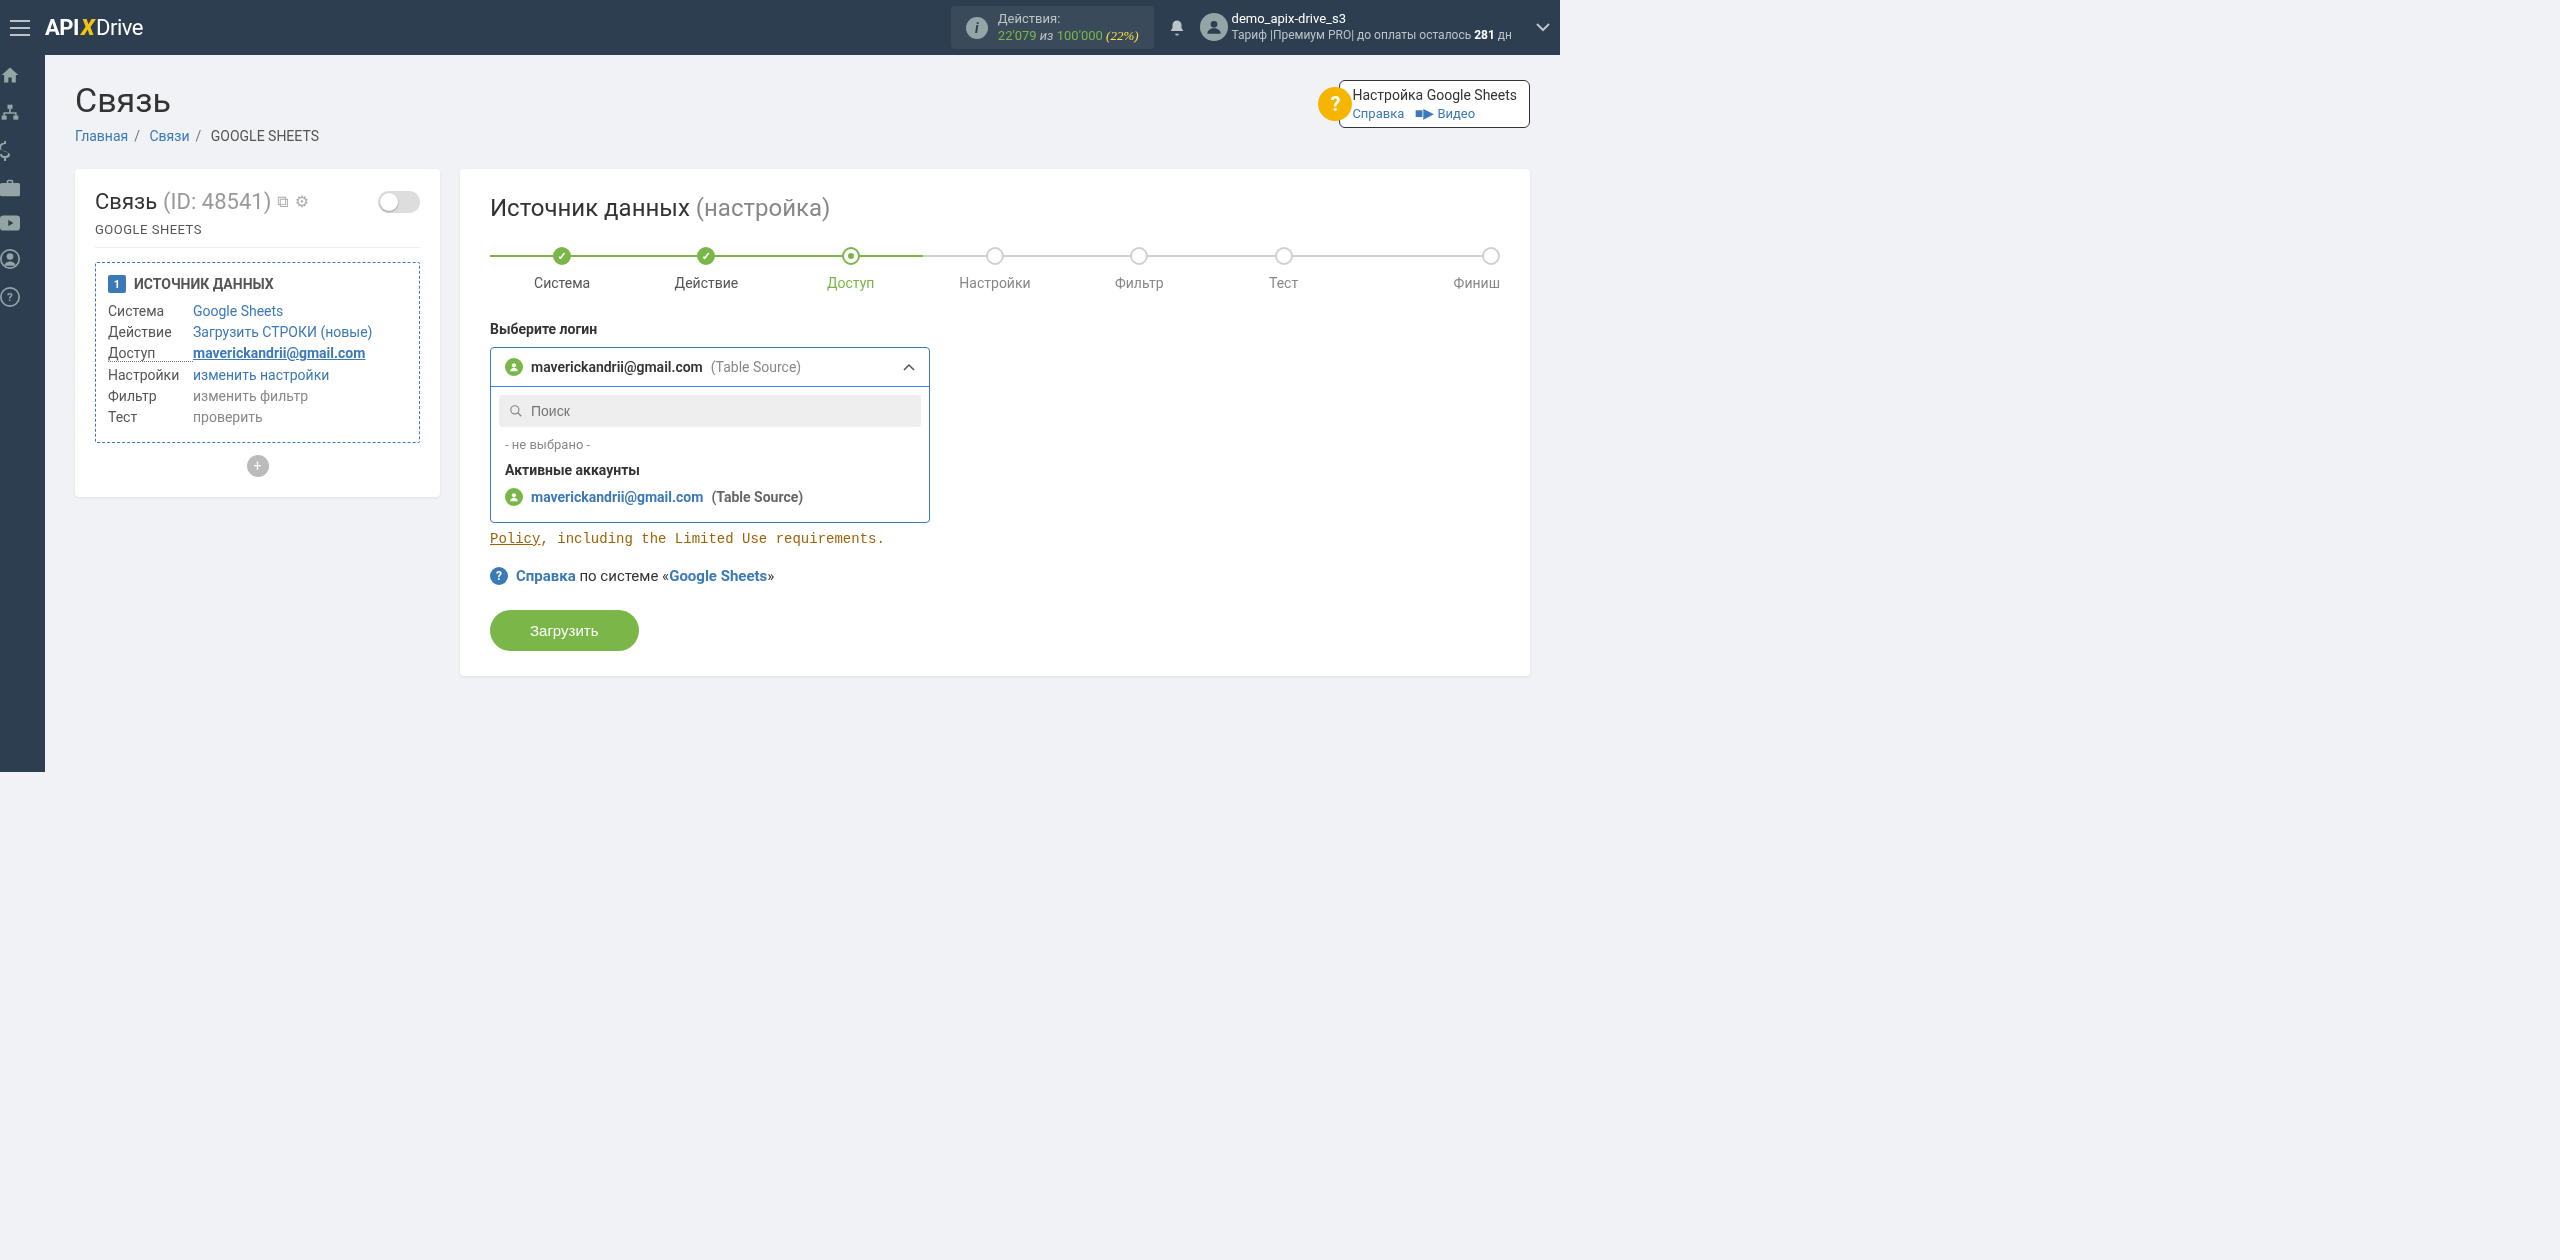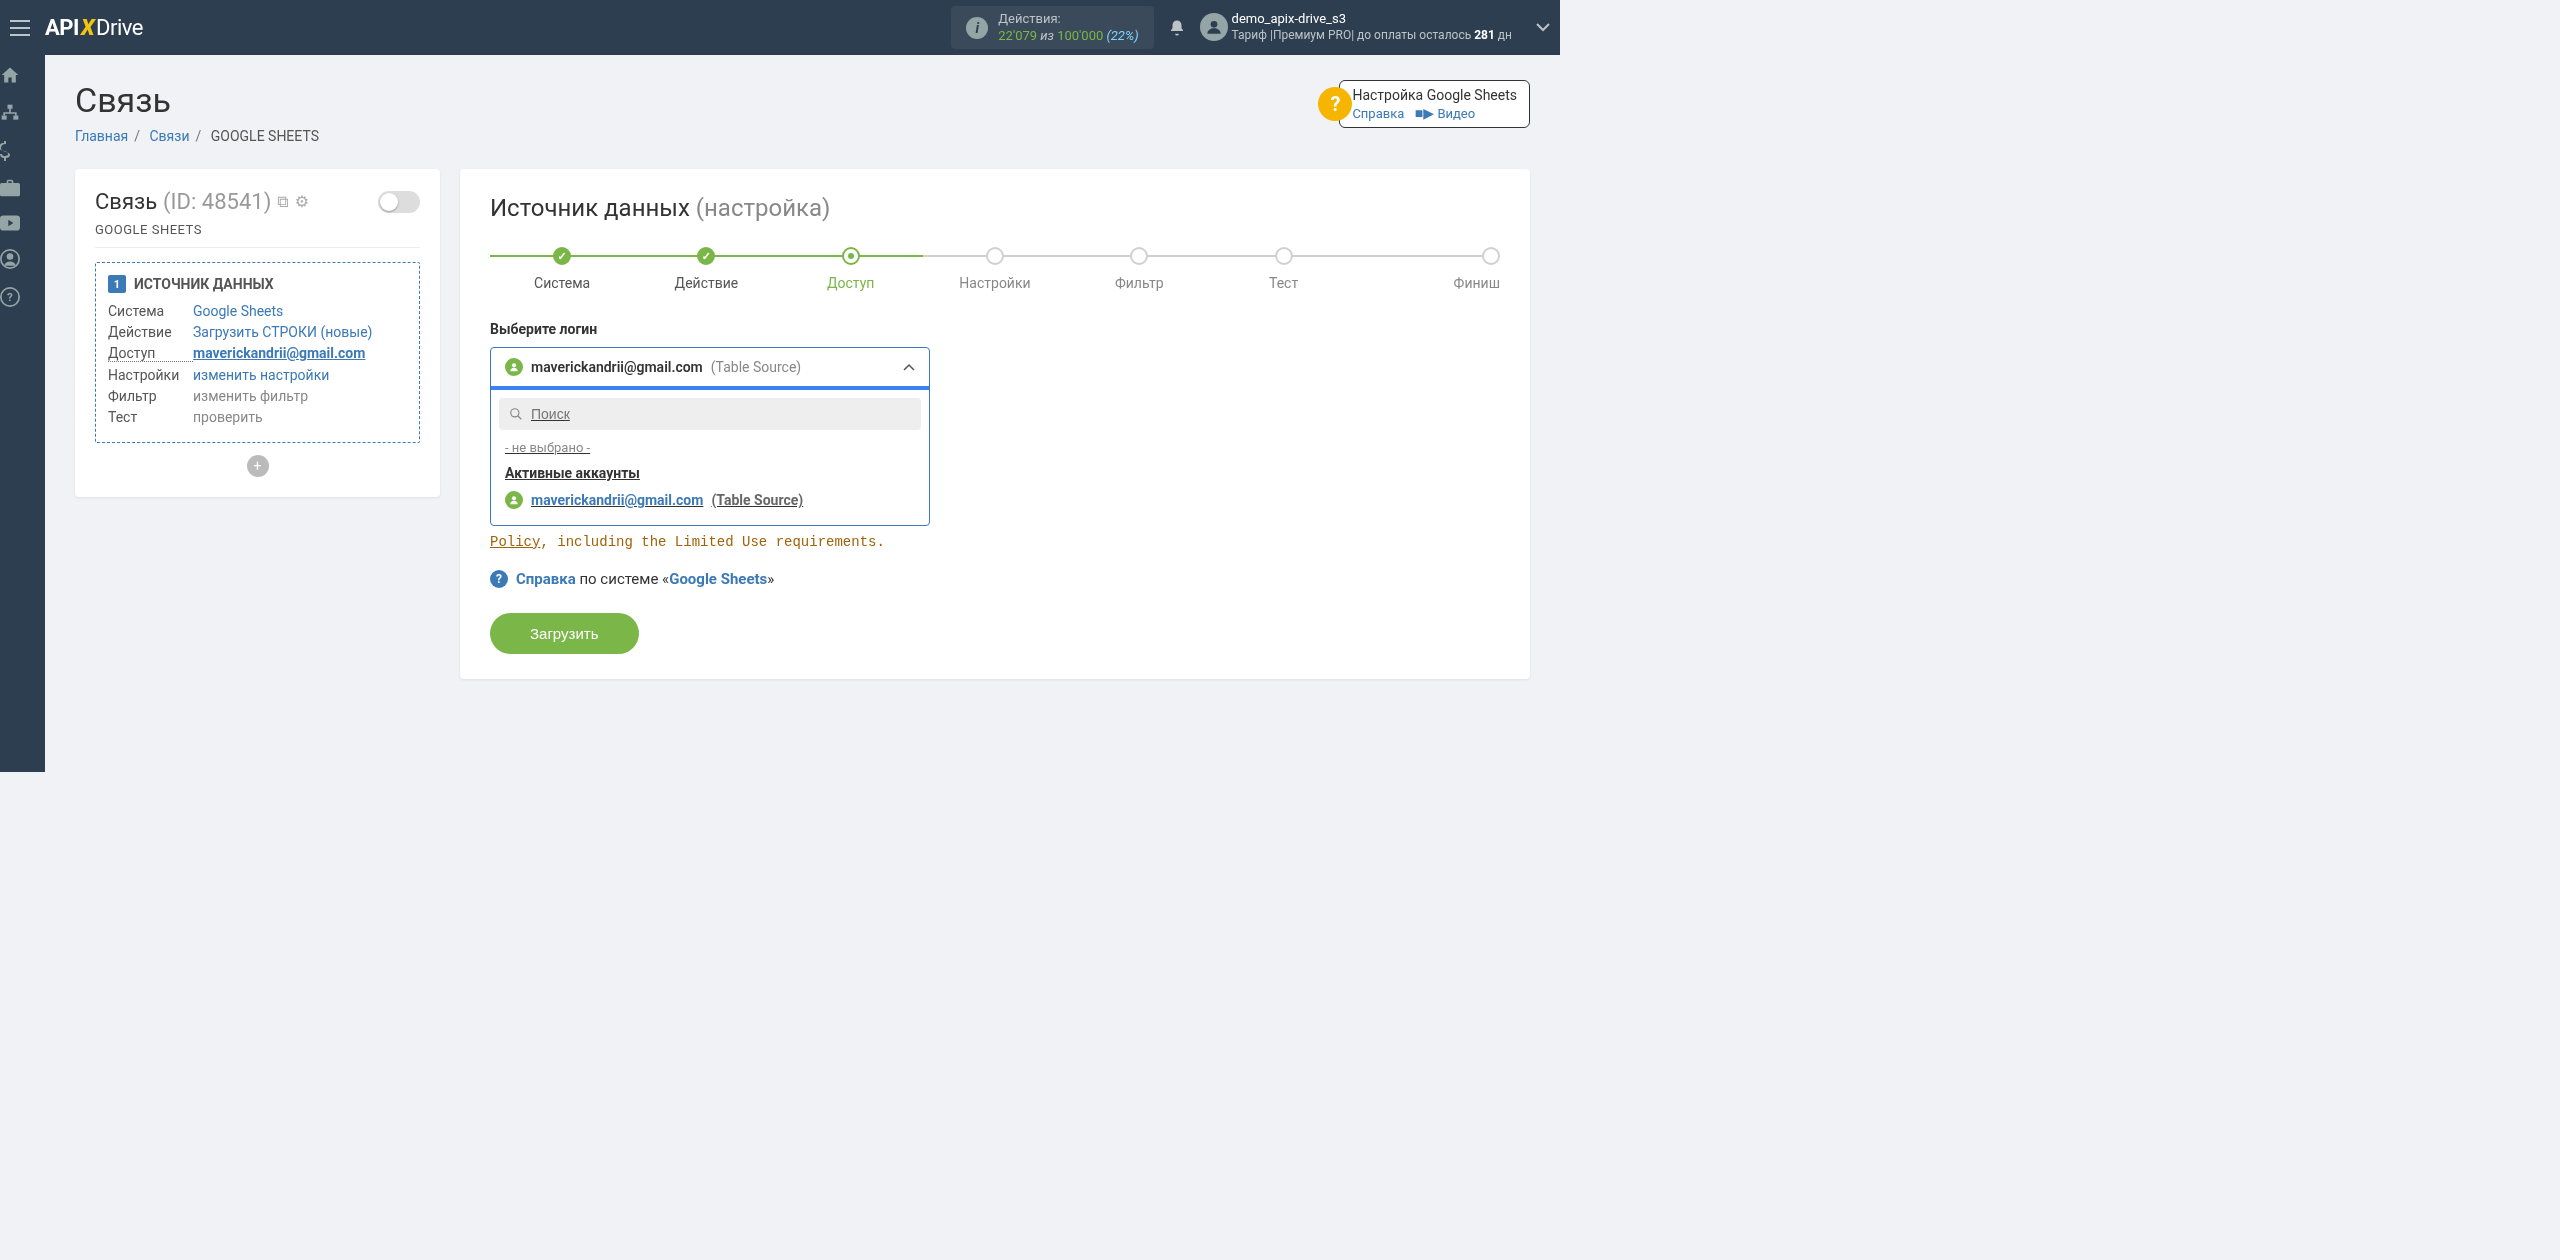--- a/index.html
+++ b/index.html
@@ -12,21 +12,21 @@
 .logo .x { color: #f1c40f; font-style: italic; font-weight: 900; margin-left: 2px; }
 .logo .drive { font-weight: 400; margin-left: 2px; }
 .topbar-right { margin-left: auto; display: flex; align-items: center; gap: 14px; }
 .actions-box { background: #3a4a5a; border-radius: 4px; padding: 5px 15px; display: flex; align-items: center; gap: 10px; font-size: 13px; }
 .info-circle { width: 22px; height: 22px; background: #95a5a6; border-radius: 50%; display: flex; align-items: center; justify-content: center; font-weight: bold; font-style: italic; color: #2c3e50; font-size: 14px; }
 .actions-text { display: flex; flex-direction: column; line-height: 1.3; }
 .actions-label { color: #bdc3c7; }
 .actions-nums .n1 { color: #7ab648; }
 .actions-nums .sep { color: #bdc3c7; font-style: italic; }
 .actions-nums .n2 { color: #7ab648; }
-.actions-nums .pct { color: #7dd3fc; font-style: italic; }
+.actions-nums .pct { color: #fde047; font-style: italic; font-family: Liberation Serif, serif; }
 .bell { color: #bdc3c7; cursor: pointer; font-size: 18px; }
 .user-block { display: flex; align-items: center; gap: 4px; cursor: pointer; }
 .avatar { width: 28px; height: 28px; background: #95a5a6; border-radius: 50%; display: flex; align-items: center; justify-content: center; }
 .user-text { display: flex; flex-direction: column; line-height: 1.3; font-size: 13px; }
 .username { color: #fff; }
 .tariff { color: #bdc3c7; font-size: 12px; }
 .tariff b { color: #fff; }
 .chev { margin-left: 20px; color: #bdc3c7; cursor: pointer; }
 
 
@@ -87,21 +87,21 @@
 .step-label.done { color: #555; }
 .step-label.active { color: #7ab648; }
 
 .field-label { font-weight: 700; font-size: 14px; margin-top: 30px; }
 .dropdown { margin-top: 10px; border: 1.5px solid #3b79b7; border-radius: 4px; position: relative; background: #fff; width: 440px; }
 .dd-selected { padding: 10px 14px; display: flex; align-items: center; gap: 8px; cursor: pointer; }
 .user-ico { width: 18px; height: 18px; background: #7ab648; border-radius: 50%; display: inline-flex; align-items: center; justify-content: center; color: #fff; font-size: 11px; }
 .dd-email { font-weight: 600; color: #333; }
 .dd-src { color: #888; }
 .dd-chev { margin-left: auto; color: #555; }
-.dd-panel { border-top: 4px solid #3b82f6; padding: 8px; text-decoration: underline; }
+.dd-panel { border-top: 1px solid #3b82f6; padding: 8px; }
 .dd-search { background: #eee; border-radius: 4px; padding: 8px 10px; display: flex; align-items: center; gap: 8px; }
 .dd-search input { border: none; background: transparent; outline: none; flex: 1; font-size: 14px; }
 .dd-none { padding: 10px 6px 4px; color: #888; font-size: 13px; }
 .dd-group { padding: 6px 6px 2px; font-weight: 700; font-size: 14px; }
 .dd-opt { padding: 8px 6px; display: flex; align-items: center; gap: 8px; cursor: pointer; }
 .dd-opt .dd-email { color: #3b79b7; font-weight: 700; }
 
 .policy { margin-top: 8px; color: #a16207; font-size: 14px; font-family: Liberation Mono, monospace; }
 .policy .u { text-decoration: underline; }
 .help-line { margin-top: 20px; font-size: 15px; display: flex; align-items: center; gap: 8px; }

